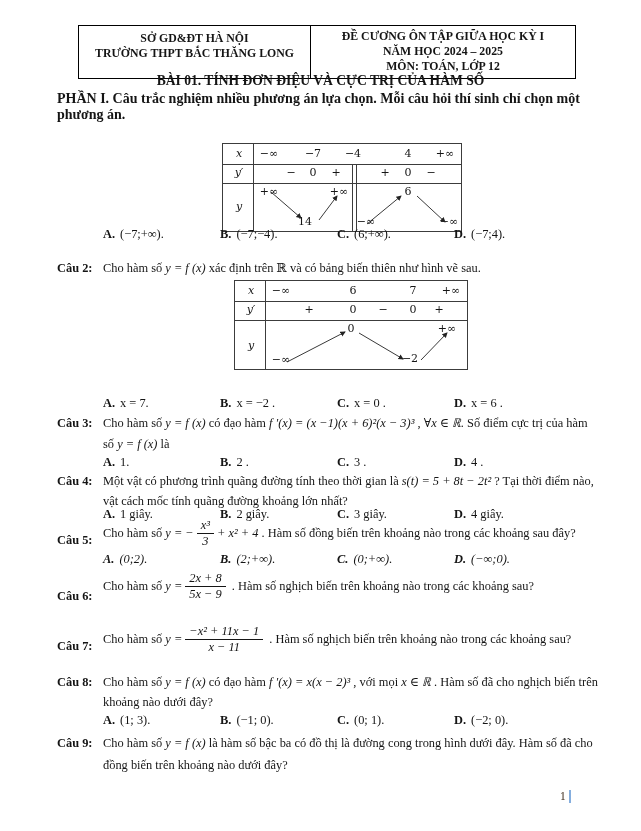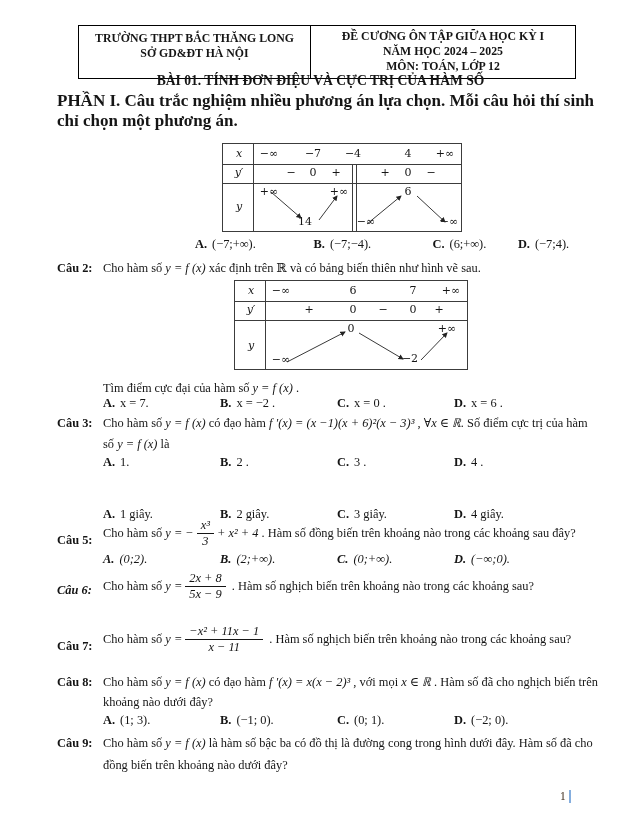--- a/index.html
+++ b/index.html
@@ -10,21 +10,21 @@
     color:#151515; font-size:12.4px;
   }
   
   .hdr { position:absolute; left:78px; top:25px; width:498px; display:flex;
          border:1.2px solid #000; box-sizing:border-box; }
   .hdr-cell { text-align:center; font-weight:bold; font-size:11.8px; line-height:15px; padding:3px 2px 4px; box-sizing:border-box; }
   .hdr-left { width:232px; border-right:1.2px solid #000; padding-top:5px; }
   .hdr-right { flex:1; }
   .title { position:absolute; left:0; top:73px; width:641px; text-align:center;
            font-weight:bold; font-size:13.6px; }
-  .part { position:absolute; left:57px; top:91px; width:560px; font-weight:bold; font-size:17px; }
+  .part { position:absolute; left:57px; top:91px; width:560px; font-weight:bold; font-size:14px; }
   
   .q { position:absolute; left:57px; width:541px; padding-left:46px; box-sizing:border-box; line-height:22px; }
   .q-label { position:absolute; left:0; top:0; font-weight:bold; }
   .mit { font-style:italic; }
   .opts { position:absolute; left:103px; width:530px; white-space:nowrap; }
   .opt { display:inline-block; width:117px; white-space:nowrap; vertical-align:top; }
   .opt:last-child { width:auto; }
   .opt-k { font-weight:bold; margin-right:5px; }
   .frac { display:inline-flex; flex-direction:column; vertical-align:middle;
           text-align:center; margin:0 3px; font-style:italic; position:relative; top:-1px; }
@@ -42,22 +42,22 @@
   .pageno { position:absolute; left:560px; top:790px; font-size:11.5px; color:#3a2a1a; }
   .caret { position:absolute; left:569px; top:790px; width:2px; height:13px; background:#85aede; }
 </style>
 </head>
 <body>
 
 <div class="page">
 
   <div class="hdr">
     <div class="hdr-cell hdr-left">
+      <div>SỞ GD&amp;ĐT HÀ NỘI</div>
       <div>TRƯỜNG THPT BẮC THĂNG LONG</div>
-      <div>SỞ GD&amp;ĐT HÀ NỘI</div>
     </div>
     <div class="hdr-cell hdr-right">
       <div>ĐỀ CƯƠNG ÔN TẬP GIỮA HỌC KỲ I</div>
       <div>NĂM HỌC 2024 – 2025</div>
       <div>MÔN: TOÁN, LỚP 12</div>
     </div>
   </div>
 
   <div class="title">BÀI 01. TÍNH ĐƠN ĐIỆU VÀ CỰC TRỊ CỦA HÀM SỐ</div>
   <div class="part">PHẦN I. Câu trắc nghiệm nhiều phương án lựa chọn. Mỗi câu hỏi thí sinh chỉ chọn một phương án.</div>
@@ -94,21 +94,21 @@
           <path d="M0,0 L6,3 L0,6 z" fill="#222"></path>
         </marker>
       </defs>
       <line x1="18" y1="9" x2="48" y2="35" stroke="#222" stroke-width="0.9" marker-end="url(#ah1)"></line>
       <line x1="66" y1="37" x2="84" y2="13" stroke="#222" stroke-width="0.9" marker-end="url(#ah1)"></line>
       <line x1="114" y1="41" x2="148" y2="13" stroke="#222" stroke-width="0.9" marker-end="url(#ah1)"></line>
       <line x1="164" y1="13" x2="192" y2="39" stroke="#222" stroke-width="0.9" marker-end="url(#ah1)"></line>
     </svg>
   </div>
 
-  <div class="opts" style="top:237px;text-align:center;"><span class="opt"><span class="opt-k">A.</span><span>(−7;+∞).</span></span><span class="opt"><span class="opt-k">B.</span><span>(−7;−4).</span></span><span class="opt"><span class="opt-k">C.</span><span>(6;+∞).</span></span><span class="opt"><span class="opt-k">D.</span><span>(−7;4).</span></span></div>
+  <div class="opts" style="top:227px;"><span class="opt"><span class="opt-k">A.</span><span>(−7;+∞).</span></span><span class="opt"><span class="opt-k">B.</span><span>(−7;−4).</span></span><span class="opt"><span class="opt-k">C.</span><span>(6;+∞).</span></span><span class="opt"><span class="opt-k">D.</span><span>(−7;4).</span></span></div>
 
   <div class="q" style="top:257px;">
     <span class="q-label">Câu 2:</span>
     <span><span>Cho hàm số </span><span class="mit">y = f (x)</span><span> xác định trên </span><span>ℝ</span><span> và có bảng biến thiên như hình vẽ sau.</span></span>
   </div>
 
   <div class="bbt" style="left:234px;top:280px;width:234px;height:90px;">
     <div class="bbt-vline" style="left:30px;"></div>
     <div class="bbt-hline" style="top:20px;"></div>
     <div class="bbt-hline" style="top:39px;"></div>
@@ -133,44 +133,45 @@
         <marker id="ah2" markerWidth="7" markerHeight="7" refX="5" refY="3" orient="auto">
           <path d="M0,0 L6,3 L0,6 z" fill="#222"></path>
         </marker>
       </defs>
       <line x1="22" y1="42" x2="80" y2="12" stroke="#222" stroke-width="0.9" marker-end="url(#ah2)"></line>
       <line x1="94" y1="13" x2="138" y2="39" stroke="#222" stroke-width="0.9" marker-end="url(#ah2)"></line>
       <line x1="156" y1="40" x2="182" y2="13" stroke="#222" stroke-width="0.9" marker-end="url(#ah2)"></line>
     </svg>
   </div>
 
-  <div class="q" style="top:377px;">
-    <span><span>Tìm điểm cực đại của hàm số </span><span class="mit">y = f (x)</span><span> .</span></span>
-  </div>
   <div class="opts" style="top:396px;"><span class="opt"><span class="opt-k">A.</span><span>x = 7.</span></span><span class="opt"><span class="opt-k">B.</span><span>x = −2 .</span></span><span class="opt"><span class="opt-k">C.</span><span>x = 0 .</span></span><span class="opt"><span class="opt-k">D.</span><span>x = 6 .</span></span></div>
 
   <div class="q" style="top:413px;line-height:21px;">
     <span class="q-label">Câu 3:</span>
     <span><span>Cho hàm số </span><span class="mit">y = f (x)</span><span> có đạo hàm </span><span class="mit">f ′(x) = (x −1)(x + 6)²(x − 3)³</span><span> , </span><span class="mit">∀x ∈ ℝ.</span><span> Số điểm cực trị của hàm số </span><span class="mit">y = f (x)</span><span> là</span></span>
   </div>
   <div class="opts" style="top:455px;"><span class="opt"><span class="opt-k">A.</span><span>1.</span></span><span class="opt"><span class="opt-k">B.</span><span>2 .</span></span><span class="opt"><span class="opt-k">C.</span><span>3 .</span></span><span class="opt"><span class="opt-k">D.</span><span>4 .</span></span></div>
 
+  <div class="q" style="top:471px;line-height:20px;">
+    <span class="q-label">Câu 4:</span>
+    <span><span>Một vật có phương trình quãng đường tính theo thời gian là </span><span class="mit">s(t) = 5 + 8t − 2t²</span><span> ? Tại thời điểm nào, vật cách mốc tính quãng đường khoảng lớn nhất?</span></span>
+  </div>
   <div class="opts" style="top:507px;"><span class="opt"><span class="opt-k">A.</span><span>1 giây.</span></span><span class="opt"><span class="opt-k">B.</span><span>2 giây.</span></span><span class="opt"><span class="opt-k">C.</span><span>3 giây.</span></span><span class="opt"><span class="opt-k">D.</span><span>4 giây.</span></span></div>
 
   <div class="q" style="top:516px;line-height:34px;">
     <span class="q-label" style="top:7px;">Câu 5:</span>
     <span><span>Cho hàm số </span><span class="mit">y = −</span><span class="frac">
           <span class="fr-num">x³</span>
           <span class="fr-den">3</span>
         </span><span class="mit">+ x² + 4</span><span> . Hàm số đồng biến trên khoảng nào trong các khoảng sau đây?</span></span>
   </div>
   <div class="opts" style="top:552px;font-style:italic;"><span class="opt"><span class="opt-k">A.</span><span>(0;2).</span></span><span class="opt"><span class="opt-k">B.</span><span>(2;+∞).</span></span><span class="opt"><span class="opt-k">C.</span><span>(0;+∞).</span></span><span class="opt"><span class="opt-k">D.</span><span>(−∞;0).</span></span></div>
 
   <div class="q" style="top:569px;line-height:34px;">
-    <span class="q-label" style="top:4px;font-style:italic;">Câu 6:</span>
+    <span class="q-label" style="top:10px;">Câu 6:</span>
     <span><span>Cho hàm số </span><span class="mit">y =</span><span class="frac">
           <span class="fr-num">2x + 8</span>
           <span class="fr-den">5x − 9</span>
         </span><span> . Hàm số nghịch biến trên khoảng nào trong các khoảng sau?</span></span>
   </div>
 
   <div class="q" style="top:622px;line-height:34px;">
     <span class="q-label" style="top:7px;">Câu 7:</span>
     <span><span>Cho hàm số </span><span class="mit">y =</span><span class="frac">
           <span class="fr-num">−x² + 11x − 1</span>

